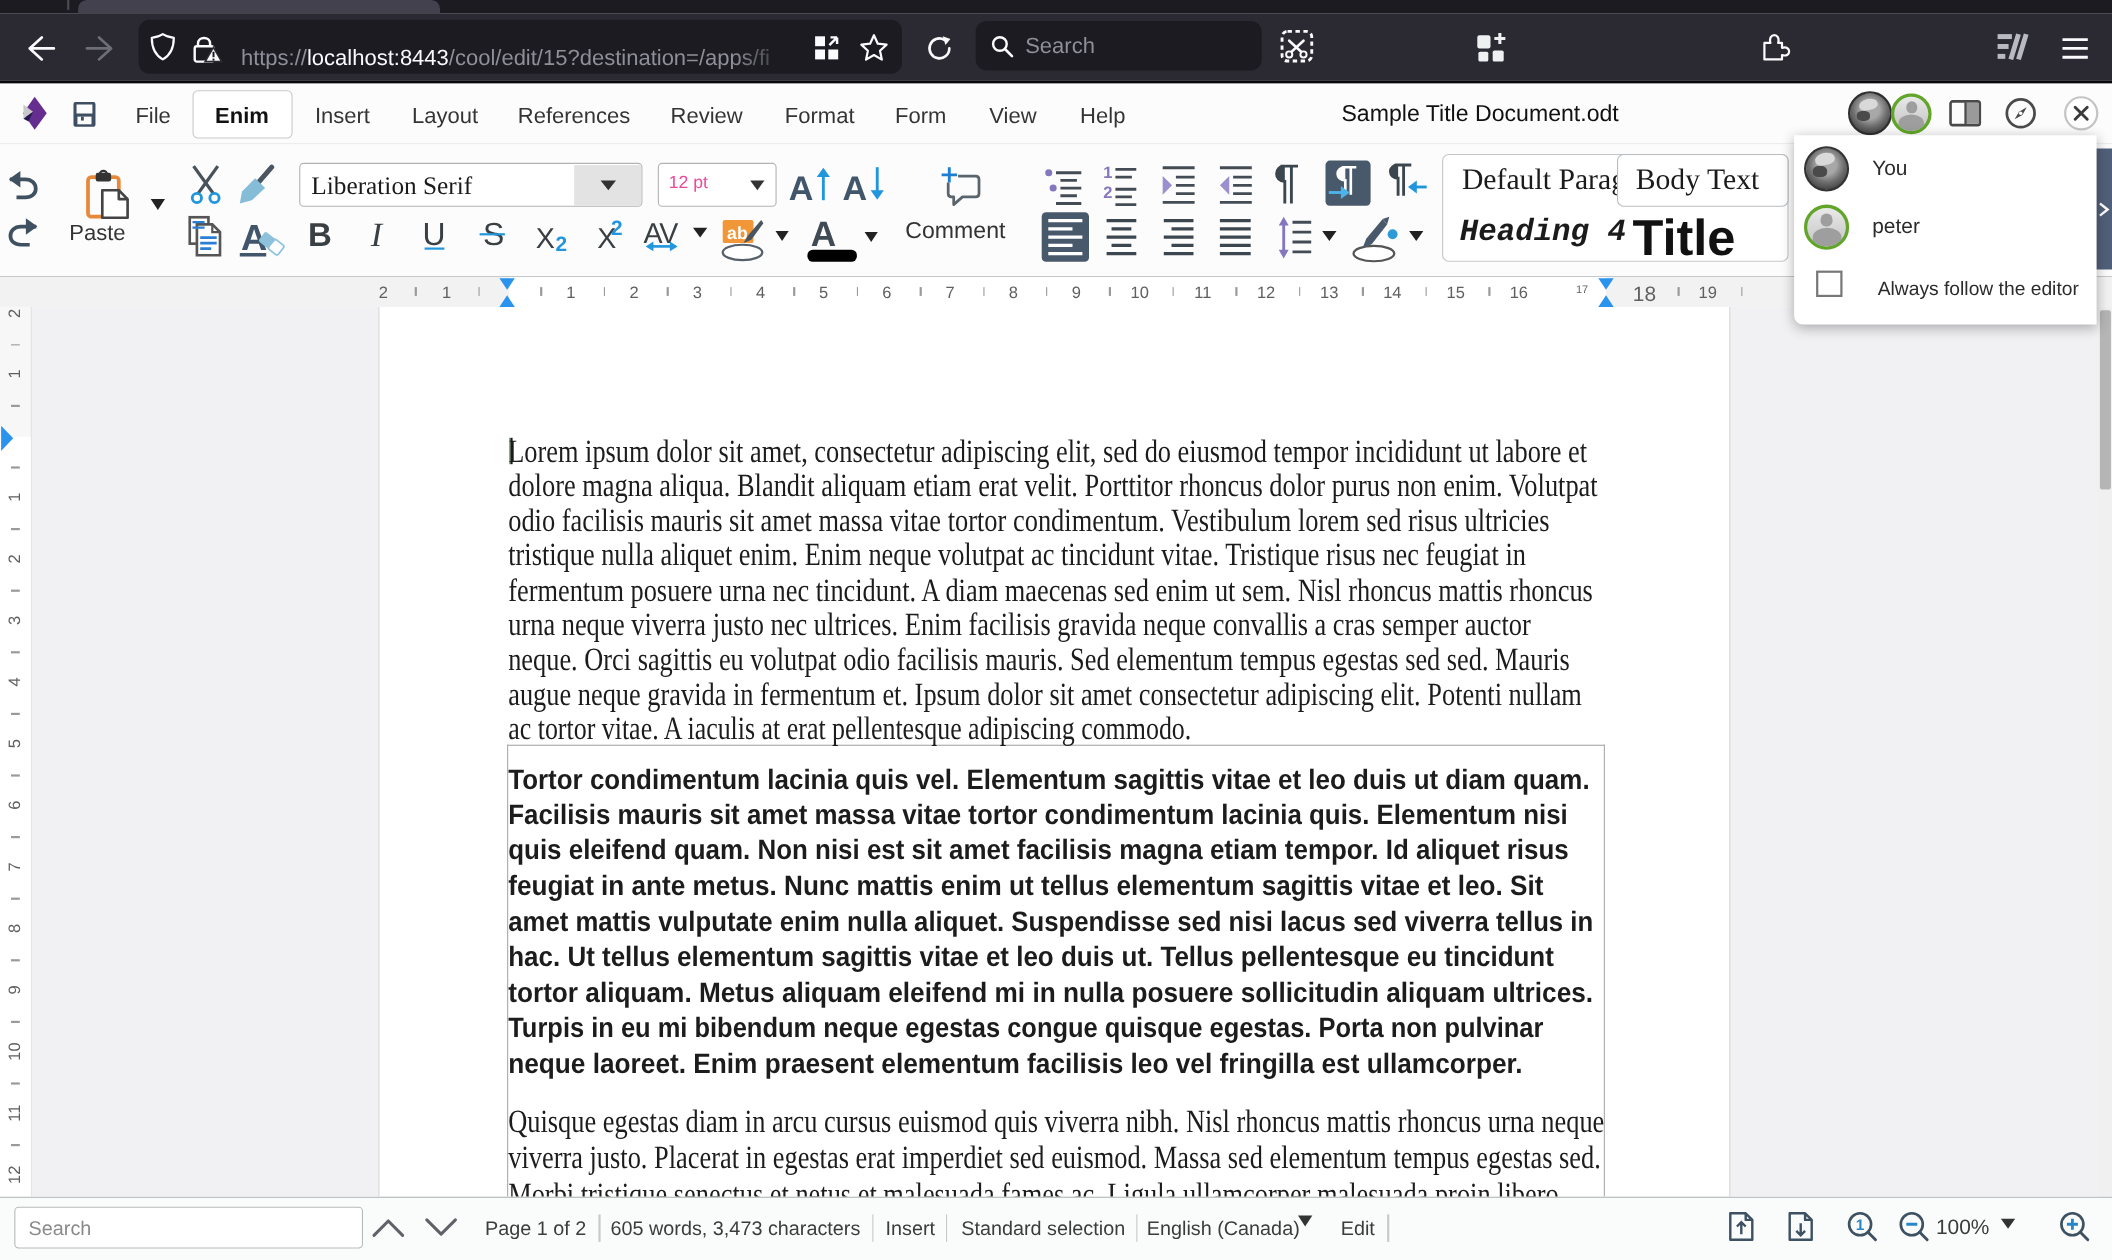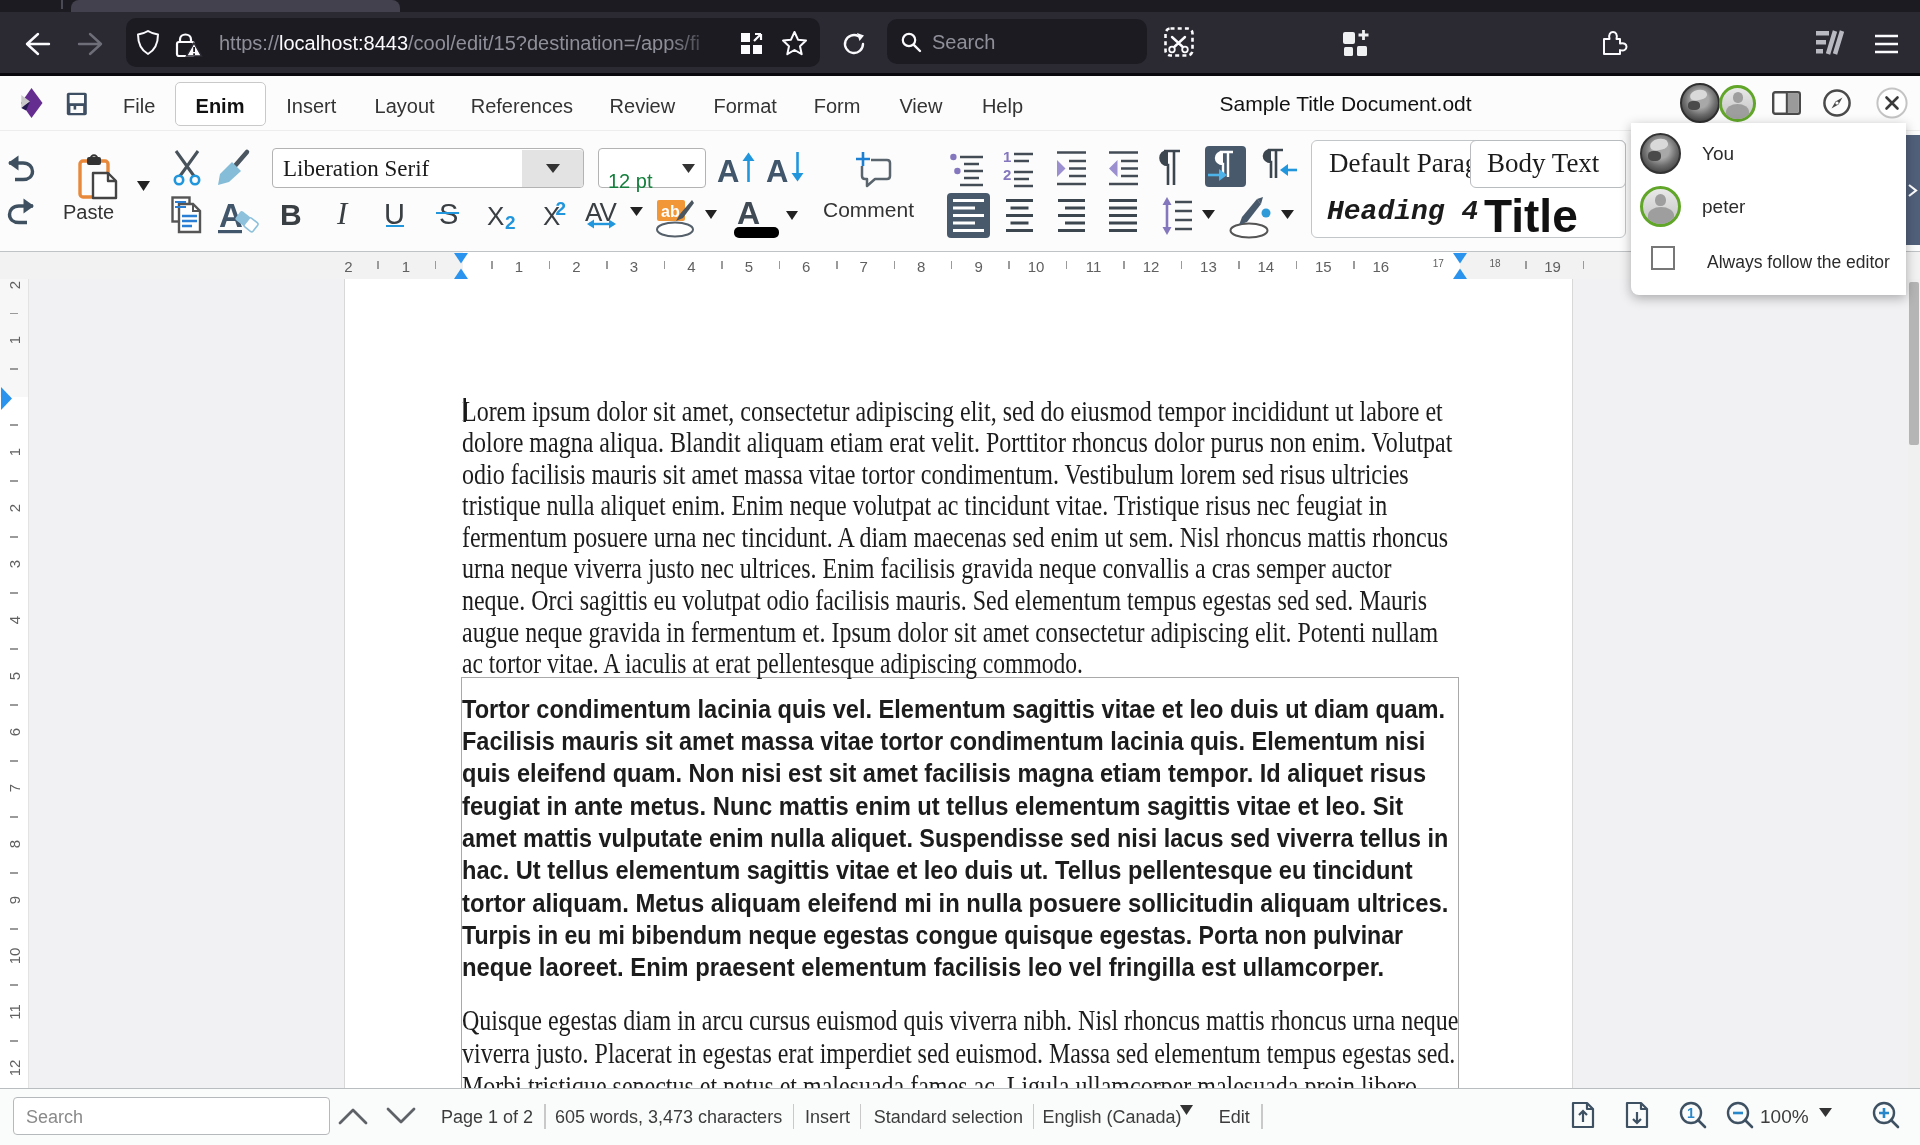--- a/index.html
+++ b/index.html
@@ -23,21 +23,21 @@
 <svg style="left:137px;top:30px" width="22" height="25" viewBox="0 0 22 25">
     <path d="M11 1 C14 3 18 4 21 4.5 C21 13 18 20 11 24 C4 20 1 13 1 4.5 C4 4 8 3 11 1 Z" stroke="#fbfbfe" stroke-width="2" fill="none" stroke-linejoin="round"></path>
   </svg>
 <svg style="left:175px;top:33px" width="28" height="26" viewBox="0 0 28 26">
     <rect x="2" y="9" width="17" height="14" rx="2" fill="none" stroke="#fbfbfe" stroke-width="2.2"></rect>
 <path d="M5 9 V6.5 C5 3.5 7.5 1.5 10.5 1.5 C13.5 1.5 16 3.5 16 6.5 V9" stroke="#fbfbfe" stroke-width="2.2" fill="none"></path>
 <path d="M19 10 L26.5 23 H11.5 Z" fill="#fbfbfe" stroke="#2b2a33" stroke-width="1.5"></path>
 <rect x="18.2" y="14" width="1.8" height="5" fill="#1c1b22"></rect>
     <rect x="18.2" y="20.3" width="1.8" height="1.8" fill="#1c1b22"></rect>
   </svg>
-<div class="abs nw" style="left:219px;top:33px;font-size:20px;line-height:20px;color:#8f8f99;width:520px;overflow:hidden;-webkit-mask-image:linear-gradient(90deg,#000 86%,transparent 97%);mask-image:linear-gradient(90deg,#000 86%,transparent 97%)">https://<span style="color:#fbfbfe">localhost:8443</span>/cool/edit/15?destination=/apps/fi</div>
+<div class="abs nw" style="left:219px;top:43px;font-size:20px;line-height:20px;color:#8f8f99;width:520px;overflow:hidden;-webkit-mask-image:linear-gradient(90deg,#000 86%,transparent 97%);mask-image:linear-gradient(90deg,#000 86%,transparent 97%)">https://<span style="color:#fbfbfe">localhost:8443</span>/cool/edit/15?destination=/apps/fi</div>
 <svg style="left:741px;top:33px" width="22" height="22" viewBox="0 0 22 22">
     <rect x="0" y="0" width="9" height="9" fill="#fbfbfe"></rect>
     <rect x="0" y="12" width="9" height="9" fill="#fbfbfe"></rect>
     <rect x="12" y="12" width="9" height="9" fill="#fbfbfe"></rect>
 <path d="M13 8 L20 1 M20 1 H14 M20 1 V7" stroke="#fbfbfe" stroke-width="2.2" fill="none"></path>
   </svg>
 <svg style="left:782px;top:31px" width="25" height="24" viewBox="0 0 25 24">
     <path d="M12.5 1 L16 8.7 L24 9.6 L18 15.2 L19.7 23.2 L12.5 19 L5.3 23.2 L7 15.2 L1 9.6 L9 8.7 Z" stroke="#fbfbfe" stroke-width="2" fill="none" stroke-linejoin="round"></path>
   </svg>
 <svg style="left:842px;top:32px" width="24" height="24" viewBox="0 0 24 24">
@@ -165,21 +165,21 @@
       <rect x="13" y="8" width="11" height="11" rx="2" fill="#fff" stroke="#8ec1dc" stroke-width="1.6"></rect>
     </g>
   </svg>
 <div class="abs" style="left:272px;top:148px;width:312px;height:40px;background:#fff;border:1.5px solid #b3b3b3;border-radius:4px;box-sizing:border-box"></div>
 <div class="abs" style="left:522px;top:149.5px;width:61px;height:37px;background:#e3e3e3;border-radius:0 3px 3px 0"></div>
 <div class="abs nw" style="left:283px;top:157px;font-size:23px;color:#1a1a1a;line-height:1;font-family:'Liberation Serif',serif;">Liberation Serif</div>
 <svg style="left:546px;top:164px" width="14" height="9" viewBox="0 0 14 9">
     <path d="M0 0 H14 L7 9 Z" fill="#333"></path>
   </svg>
 <div class="abs" style="left:598px;top:148px;width:108px;height:40px;background:#fff;border:1.5px solid #b3b3b3;border-radius:4px;box-sizing:border-box"></div>
-<div class="abs nw" style="left:608px;top:159px;font-size:20px;color:#15803d;line-height:1;margin-top:12px;">12 pt</div>
+<div class="abs nw" style="left:608px;top:159px;font-size:16px;color:#ec4899;line-height:1;">12 pt</div>
 <svg style="left:682px;top:164px" width="13" height="9" viewBox="0 0 13 9">
     <path d="M0 0 H13 L6.5 9 Z" fill="#333"></path>
   </svg>
 <div class="abs nw" style="left:717px;top:156px;font-size:31px;font-weight:bold;color:#41566b;line-height:1">A</div>
 <svg style="left:742px;top:152px" width="13" height="30" viewBox="0 0 13 30">
     <path d="M6.5 30 V8" stroke="#2196dd" stroke-width="2.6" fill="none"></path>
     <path d="M0.5 9 L6.5 0.5 L12.5 9 Z" fill="#2196dd"></path>
   </svg>
 <div class="abs nw" style="left:766px;top:156px;font-size:31px;font-weight:bold;color:#41566b;line-height:1">A</div>
 <svg style="left:791px;top:152px" width="13" height="30" viewBox="0 0 13 30">
@@ -317,21 +317,21 @@
 <div class="abs nw" style="left:921.2px;top:259px;transform:translateX(-50%);font-size:15px;color:#606060;line-height:1">8</div>
 <div class="abs nw" style="left:978.6px;top:259px;transform:translateX(-50%);font-size:15px;color:#606060;line-height:1">9</div>
 <div class="abs nw" style="left:1036.1px;top:259px;transform:translateX(-50%);font-size:15px;color:#606060;line-height:1">10</div>
 <div class="abs nw" style="left:1093.5px;top:259px;transform:translateX(-50%);font-size:15px;color:#606060;line-height:1">11</div>
 <div class="abs nw" style="left:1151.0px;top:259px;transform:translateX(-50%);font-size:15px;color:#606060;line-height:1">12</div>
 <div class="abs nw" style="left:1208.4px;top:259px;transform:translateX(-50%);font-size:15px;color:#606060;line-height:1">13</div>
 <div class="abs nw" style="left:1265.8px;top:259px;transform:translateX(-50%);font-size:15px;color:#606060;line-height:1">14</div>
 <div class="abs nw" style="left:1323.3px;top:259px;transform:translateX(-50%);font-size:15px;color:#606060;line-height:1">15</div>
 <div class="abs nw" style="left:1380.8px;top:259px;transform:translateX(-50%);font-size:15px;color:#606060;line-height:1">16</div>
 <div class="abs nw" style="left:1438.2px;top:259px;transform:translateX(-50%);font-size:10px;color:#606060;line-height:1">17</div>
-<div class="abs nw" style="left:1495.0px;top:259px;transform:translateX(-50%);font-size:10px;color:#606060;line-height:1">18</div>
+<div class="abs nw" style="left:1495.0px;top:259px;transform:translateX(-50%);font-size:19px;color:#606060;line-height:1">18</div>
 <div class="abs nw" style="left:1552.5px;top:259px;transform:translateX(-50%);font-size:15px;color:#606060;line-height:1">19</div>
 <div class="abs" style="left:377.2px;top:261px;width:1.5px;height:8px;background:#9a9a9a"></div>
 <div class="abs" style="left:434.7px;top:261px;width:1.5px;height:8px;background:#9a9a9a"></div>
 <div class="abs" style="left:491.3px;top:261px;width:1.5px;height:8px;background:#9a9a9a"></div>
 <div class="abs" style="left:548.8px;top:261px;width:1.5px;height:8px;background:#9a9a9a"></div>
 <div class="abs" style="left:606.2px;top:261px;width:1.5px;height:8px;background:#9a9a9a"></div>
 <div class="abs" style="left:663.7px;top:261px;width:1.5px;height:8px;background:#9a9a9a"></div>
 <div class="abs" style="left:721.1px;top:261px;width:1.5px;height:8px;background:#9a9a9a"></div>
 <div class="abs" style="left:778.5px;top:261px;width:1.5px;height:8px;background:#9a9a9a"></div>
 <div class="abs" style="left:836.0px;top:261px;width:1.5px;height:8px;background:#9a9a9a"></div>

